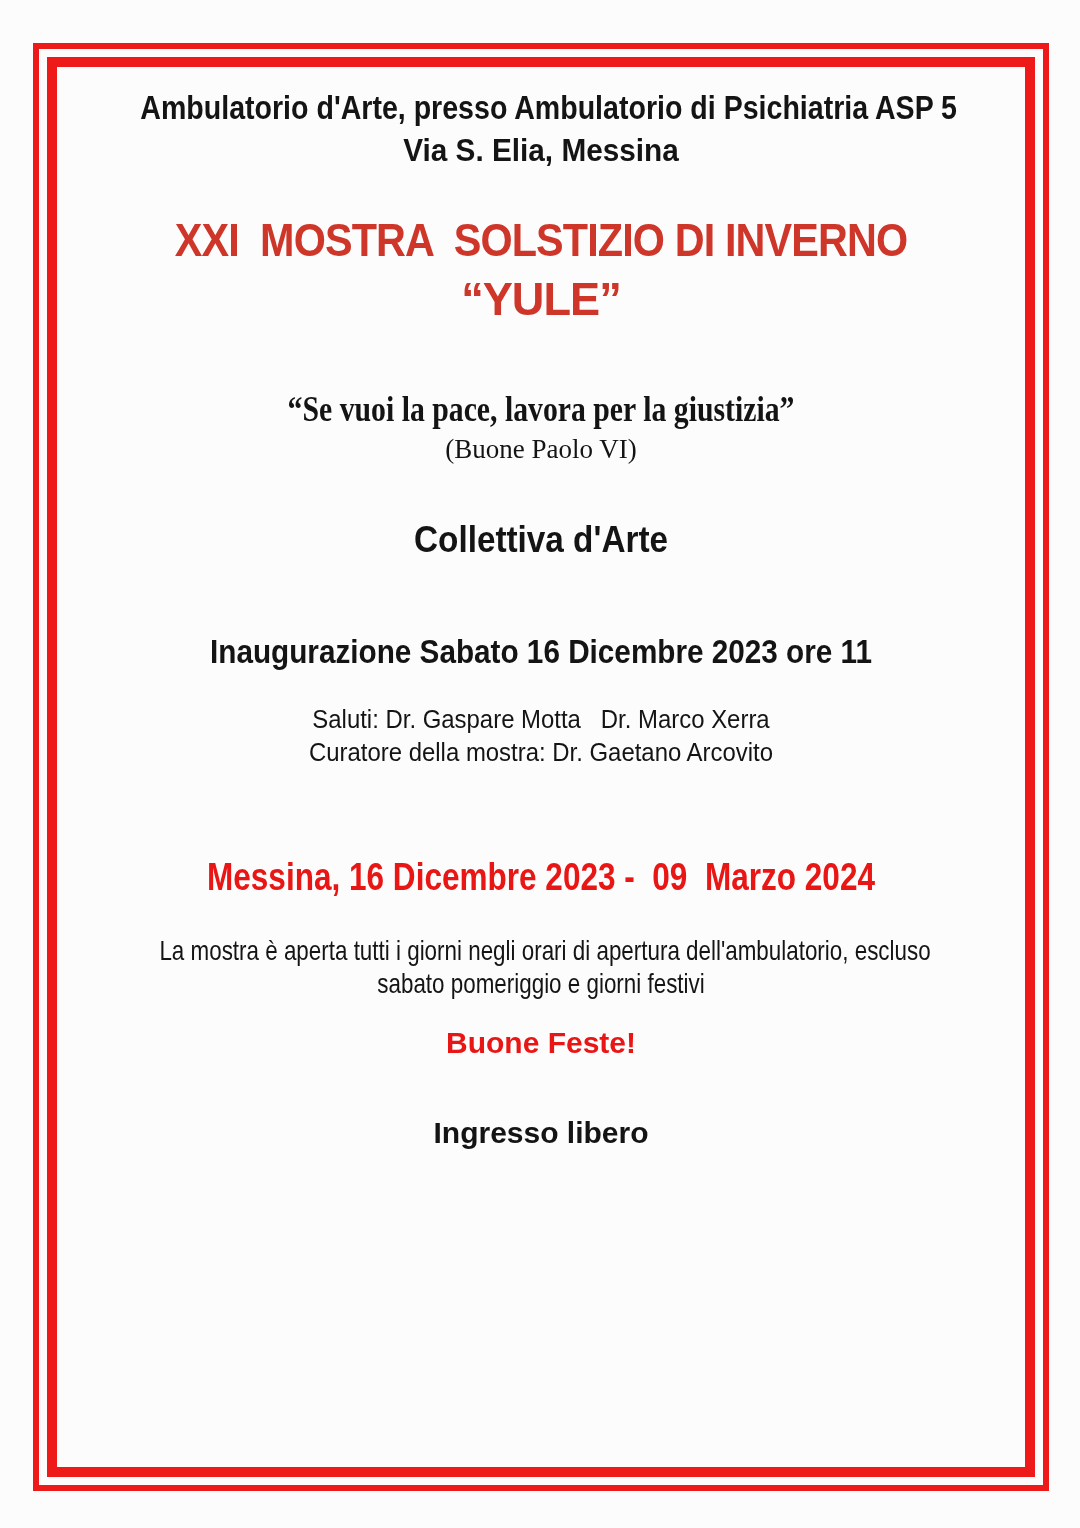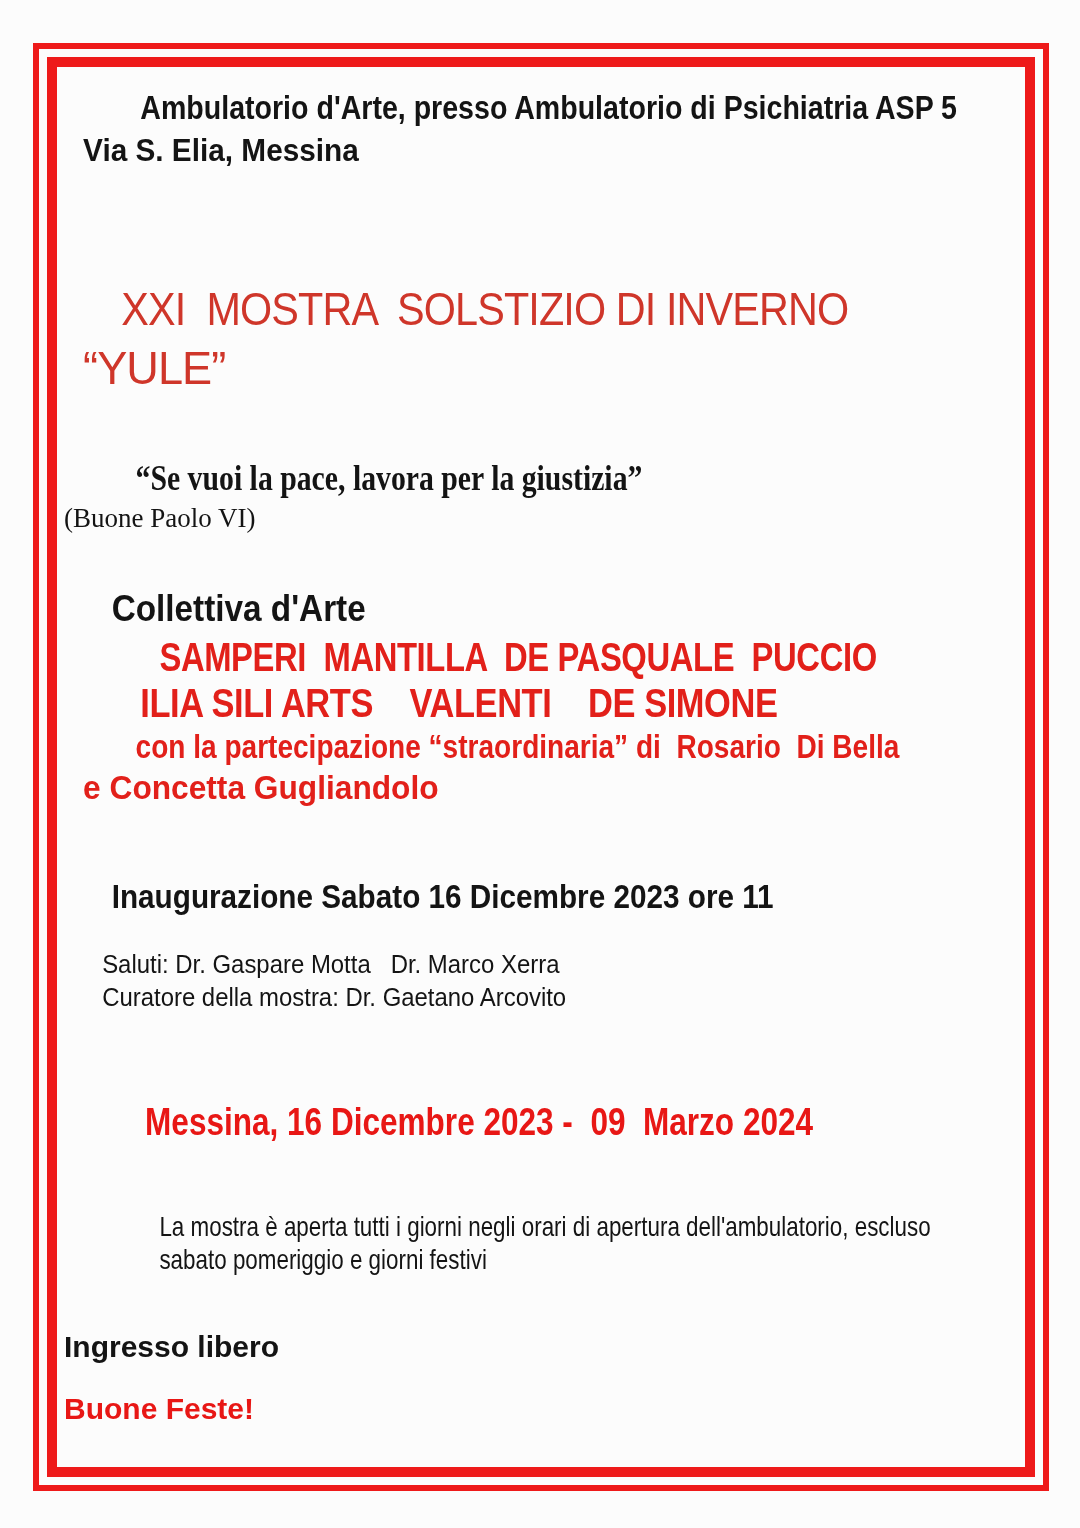--- a/index.html
+++ b/index.html
@@ -25,60 +25,60 @@
     border: 6px solid var(--border-red);
   }
   .frame-inner {
     position: absolute;
     inset: 8px;
     border: 10px solid var(--border-red);
   }
   .content {
     position: absolute;
     left: 64px; top: 67px; right: 62px; bottom: 61px;
-    text-align: left;
+    text-align: center;
     overflow: hidden;
   }
   .line { white-space: pre; display: block; }
 
   
   .sx80 { transform: scaleX(.80); }
   .sx83 { transform: scaleX(.83); }
   .sx84 { transform: scaleX(.84); }
   .sx85 { transform: scaleX(.85); }
   .sx88 { transform: scaleX(.88); }
   .sx90 { transform: scaleX(.90); }
   .sx92 { transform: scaleX(.92); }
   .sx96 { transform: scaleX(.96); }
 
   .header-block { margin-top: 17px; }
   .header-line1 { font-size: 34px; font-weight: bold; line-height: 47px; }
   .header-line2 { font-size: 31px; font-weight: bold; line-height: 40px; }
 
-  .title-block { margin-top: 108px; color: var(--title-red); font-weight: normal; }
+  .title-block { margin-top: 39px; color: var(--title-red); font-weight: bold; }
   .title-line { font-size: 47px; line-height: 59px; letter-spacing: -1px; }
 
   .quote-block { margin-top: 60px; font-family: "Liberation Serif", serif; }
   .quote-line { font-size: 35px; font-weight: bold; line-height: 44px; }
   .quote-attr { font-size: 27px; line-height: 35px; }
 
   .collettiva-heading { margin-top: 50px; font-size: 37px; font-weight: bold; line-height: 46px; }
 
   .names-block { margin-top: 2px; font-weight: bold; color: var(--accent-red); }
   .artists-line { font-size: 41px; line-height: 46px; letter-spacing: -0.5px; }
   .guests-line  { font-size: 33px; line-height: 41px; }
 
   .inauguration-line { margin-top: 68px; font-size: 33px; font-weight: bold; line-height: 41px; }
 
   .people-block { margin-top: 31px; }
   .people-line { font-size: 26px; line-height: 33px; }
 
   .dates-line { margin-top: 84px; font-size: 38px; font-weight: bold; line-height: 48px; color: var(--bright-red); }
 
-  .opening-block { margin-top: 64px; }
+  .opening-block { margin-top: 33px; }
   .opening-line { font-size: 28px; line-height: 33px; }
 
   .admission-line { margin-top: 52px; font-size: 30px; font-weight: bold; line-height: 38px; }
 
   .greeting-line { margin-top: 24px; font-size: 30px; font-weight: bold; line-height: 38px; color: var(--bright-red); }
 </style>
 </head>
 <body>
 
 <div class="frame-outer">
@@ -97,38 +97,32 @@
     <span class="line title-line sx96">“YULE”</span>
   </div>
 
   <div class="quote-block">
     <span class="line quote-line sx85">“Se vuoi la pace, lavora per la giustizia”</span>
     <span class="line quote-attr">(Buone Paolo VI)</span>
   </div>
 
   <span class="line collettiva-heading sx90">Collettiva d'Arte</span>
 
-  <div class="names-block">
-    <span class="line artists-line sx80">SAMPERI  MANTILLA  DE PASQUALE  PUCCIO</span>
-    <span class="line artists-line sx84">ILIA SILI ARTS    VALENTI    DE SIMONE</span>
-    <span class="line guests-line sx85">con la partecipazione “straordinaria” di  Rosario  Di Bella</span>
-    <span class="line guests-line sx96">e Concetta Gugliandolo</span>
-  </div>
 
   <span class="line inauguration-line sx90">Inaugurazione Sabato 16 Dicembre 2023 ore 11</span>
 
   <div class="people-block">
     <span class="line people-line sx92">Saluti: Dr. Gaspare Motta   Dr. Marco Xerra</span>
     <span class="line people-line sx92">Curatore della mostra: Dr. Gaetano Arcovito</span>
   </div>
 
   <span class="line dates-line sx83">Messina, 16 Dicembre 2023 -  09  Marzo 2024</span>
 
   <div class="opening-block">
     <span class="line opening-line sx80">La mostra è aperta tutti i giorni negli orari di apertura dell'ambulatorio, escluso</span>
     <span class="line opening-line sx80">sabato pomeriggio e giorni festivi</span>
   </div>
 
+  <span class="line greeting-line">Buone Feste!</span>
+
   <span class="line admission-line">Ingresso libero</span>
-
-  <span class="line greeting-line">Buone Feste!</span>
 
 </div>
 
 </body></html>

